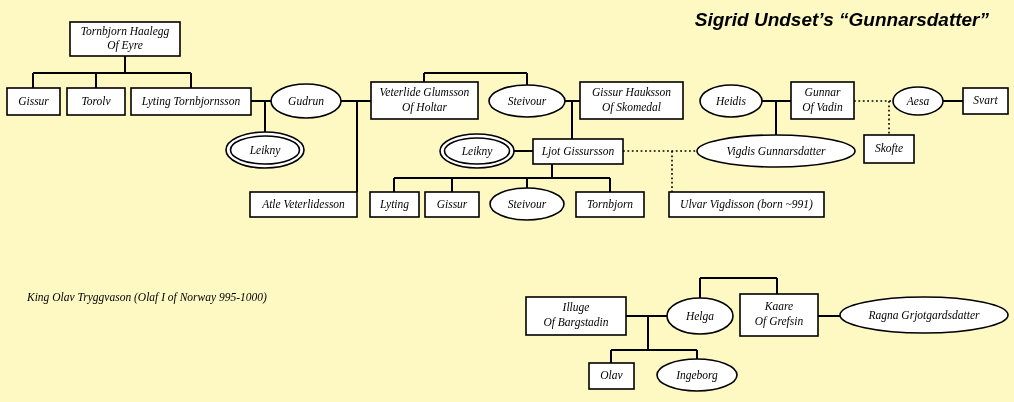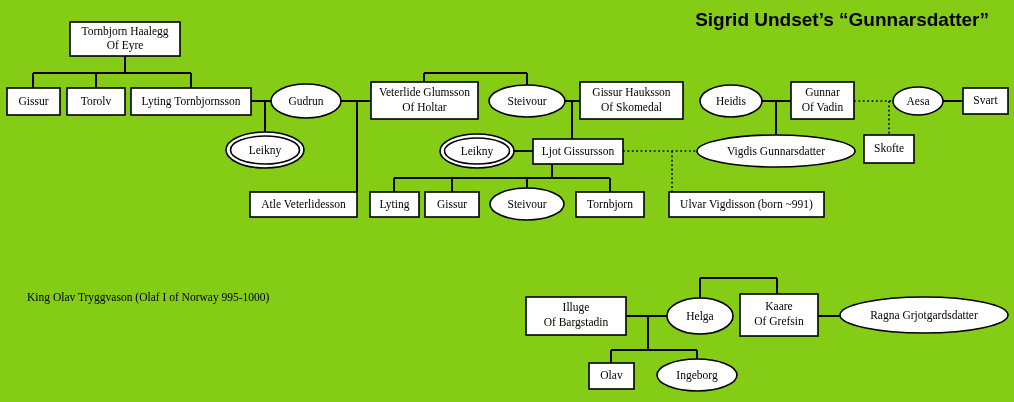--- a/index.html
+++ b/index.html
@@ -1,21 +1,22 @@
 <!DOCTYPE html>
 <html><head>
 <meta charset="utf-8">
 <style>
   html,body{margin:0;padding:0;background:#ffffff;}
   #chart{
     position:relative;
     width:1014px;height:402px;
-    background:#84cc16;
+    background:#fef9c3;
     font-family:"Liberation Serif","DejaVu Serif",serif;
     overflow:hidden;
+    font-style:italic;
   }
   svg#tree{position:absolute;left:0;top:0;width:1014px;height:402px;}
   .edge{stroke:#000000;stroke-width:1.6;fill:none;shape-rendering:crispEdges;}
   .edge-dotted{stroke:#000000;stroke-width:1.6;fill:none;
                stroke-dasharray:1.8 2.6;stroke-linecap:butt;}
   .node-box{fill:#ffffff;stroke:#000000;stroke-width:1.6;}
   .node-ellipse{fill:#ffffff;stroke:#000000;stroke-width:1.6;}
   .node-label{
     font-family:"Liberation Serif","DejaVu Serif",serif;
     font-size:11.5px;fill:#000000;

